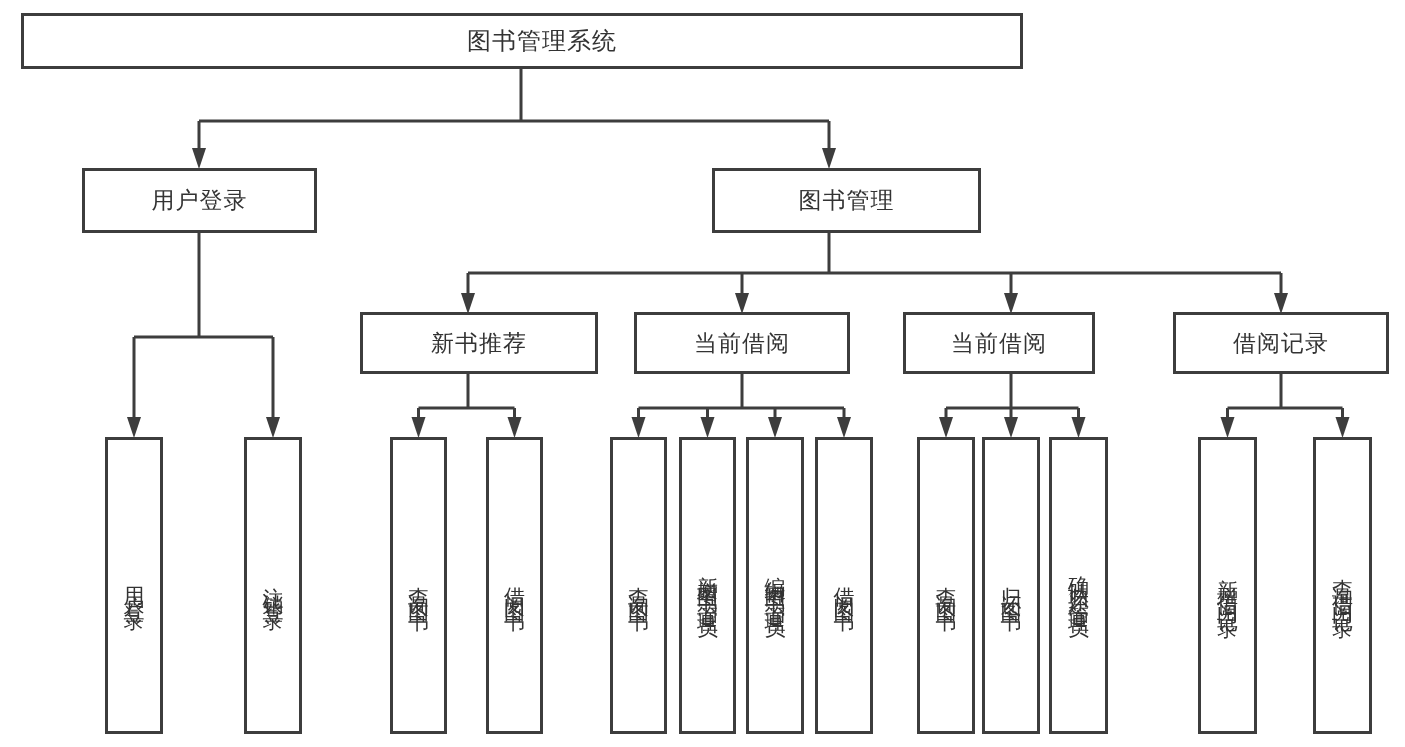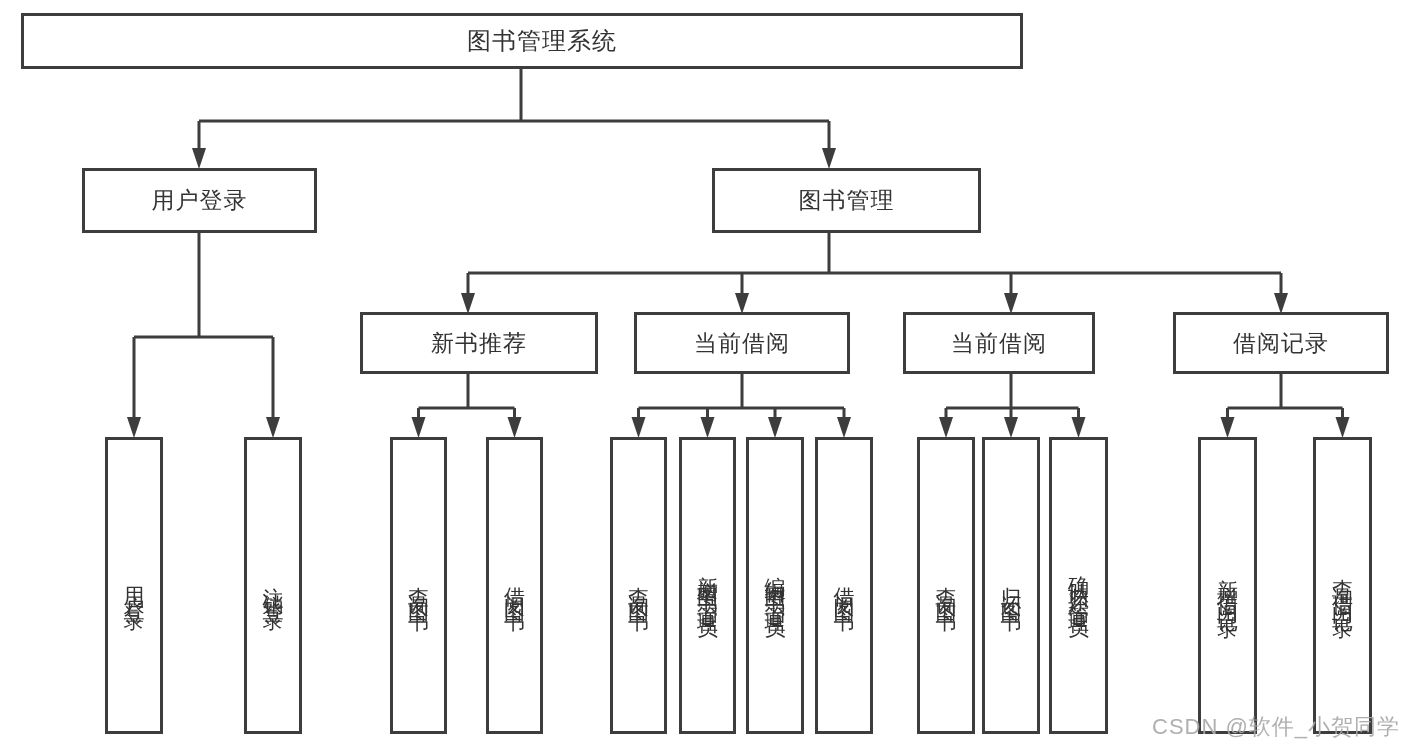--- a/index.html
+++ b/index.html
@@ -162,15 +162,14 @@
     <span>确认归还（管理员）</span>
   </div>
 
   <div class="box vbox" style="left:1198px; top:437px; width:59px; height:297px;">
     <span>新增借阅记录</span>
   </div>
   <div class="box vbox" style="left:1313px; top:437px; width:59px; height:297px;">
     <span>查询借阅记录</span>
   </div>
 
-  <div id="watermark">CSDN @软件_小贺同学</div>
 
 </div>
 
 </body></html>

